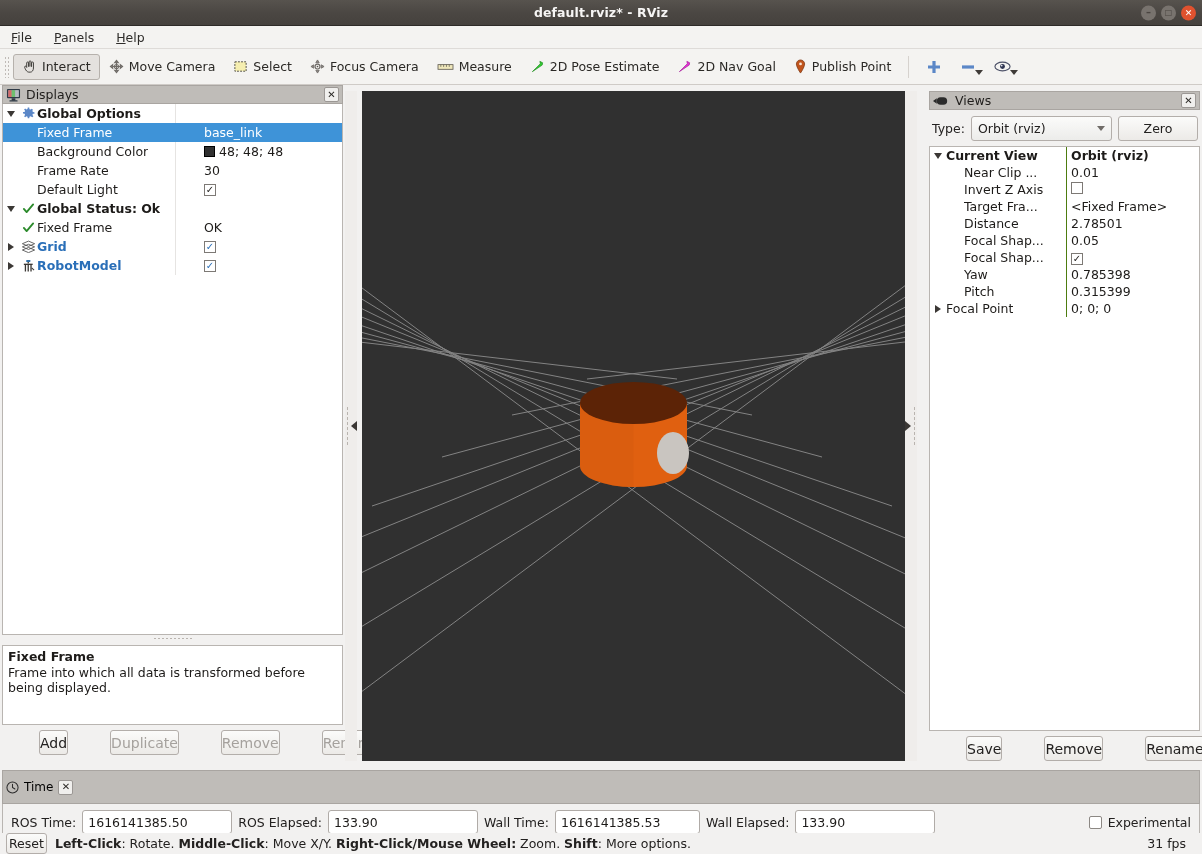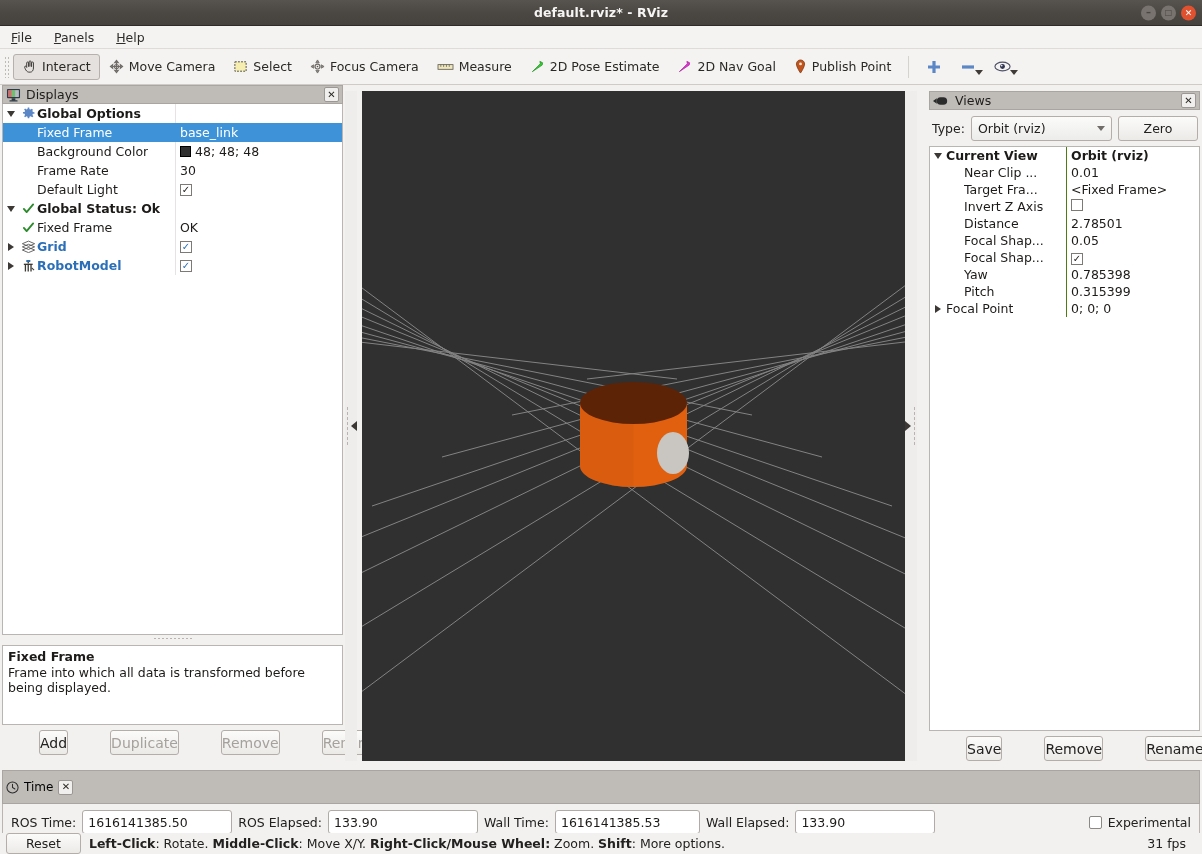--- a/index.html
+++ b/index.html
@@ -83,21 +83,21 @@
   }
   .tree {
     flex: 1; background: #ffffff; border: 1px solid #b9b5b1; border-top: none;
     overflow: hidden; position: relative;
   }
   .trow { display: flex; height: 19px; align-items: center; font-size: 12.5px; color: #1d1b19; }
   .trow.sel { background: #3e93d8; color: #ffffff; }
   .tname { width: 173px; display: flex; align-items: center; height: 19px;
            border-right: 1px solid #e6e4e2; padding-right: 2px; overflow: hidden; white-space: nowrap; }
   .trow.sel .tname { border-right-color: #3e93d8; }
-  .tval { flex: 1; display: flex; align-items: center; gap: 4px; padding-left: 4px; white-space: nowrap; }
+  .tval { flex: 1; display: flex; align-items: center; gap: 4px; padding-left: 4px; white-space: nowrap; margin-left: 24px; }
   .twist { width: 16px; display: flex; align-items: center; justify-content: center; flex: none; }
   .tri-d { width: 0; height: 0; border-left: 4.5px solid transparent; border-right: 4.5px solid transparent; border-top: 6px solid #3b3835; }
   .tri-r { width: 0; height: 0; border-top: 4.5px solid transparent; border-bottom: 4.5px solid transparent; border-left: 6px solid #3b3835; }
   .ticon { width: 18px; display: flex; align-items: center; justify-content: center; flex: none; }
   .tlabel { overflow: hidden; text-overflow: ellipsis; }
   .tlabel.blue { color: #2a6fb8; font-weight: bold; }
   .tlabel.bold { font-weight: bold; }
   .trow.sel .tlabel { color: #fff; }
   .cbx { width: 12px; height: 12px; border: 1px solid #7d7975; background: #fff;
          display: inline-flex; align-items: center; justify-content: center;
@@ -182,21 +182,21 @@
   .w150 { width: 150px; } .w140 { width: 140px; } .w145 { width: 145px; }
   .expwrap { display: flex; align-items: center; gap: 6px; margin-left: auto; }
   .cbx2 { width: 13px; height: 13px; border: 1px solid #8c8884; background: #fff; border-radius: 2px; }
 
   
   .statusbar {
     position: absolute; left: 0; top: 833px; width: 1202px; height: 21px;
     display: flex; align-items: center; padding: 0 6px; gap: 8px; background: #f2f1f0;
   }
   .resetbtn {
-    height: 21px; padding: 0 19px; background: linear-gradient(to bottom,#fbfbfa,#eceae7);
+    height: 21px; padding: 0 2px; background: linear-gradient(to bottom,#fbfbfa,#eceae7);
     border: 1px solid #b3aeaa; border-radius: 3px; font-size: 12.5px; color: #232120;
     display: flex; align-items: center;
   }
   .hint { font-size: 12.5px; color: #232120; }
   .hint b { font-weight: bold; }
   .fps { margin-left: auto; font-size: 12.5px; color: #232120; padding-right: 10px; }
 </style>
 </head>
 <body>
 
@@ -593,34 +593,34 @@
           <span class="ticon"></span>
           <span class="tlabel">Near Clip ...</span>
         </div>
         <div class="vval">0.01</div>
       </div>
 
       <div class="vrow">
         <div class="vname">
           <span class="twist"></span>
           <span class="ticon"></span>
-          <span class="tlabel">Target Fra...</span>
-        </div>
-        <div class="vval">&lt;Fixed Frame&gt;</div>
-      </div>
-
-      <div class="vrow">
-        <div class="vname">
-          <span class="twist"></span>
-          <span class="ticon"></span>
           <span class="tlabel">Invert Z Axis</span>
         </div>
         <div class="vval">
           <span class="cbx"></span>
         </div>
+      </div>
+
+      <div class="vrow">
+        <div class="vname">
+          <span class="twist"></span>
+          <span class="ticon"></span>
+          <span class="tlabel">Target Fra...</span>
+        </div>
+        <div class="vval">&lt;Fixed Frame&gt;</div>
       </div>
 
       <div class="vrow">
         <div class="vname">
           <span class="twist"></span>
           <span class="ticon"></span>
           <span class="tlabel">Distance</span>
         </div>
         <div class="vval">2.78501</div>
       </div>

